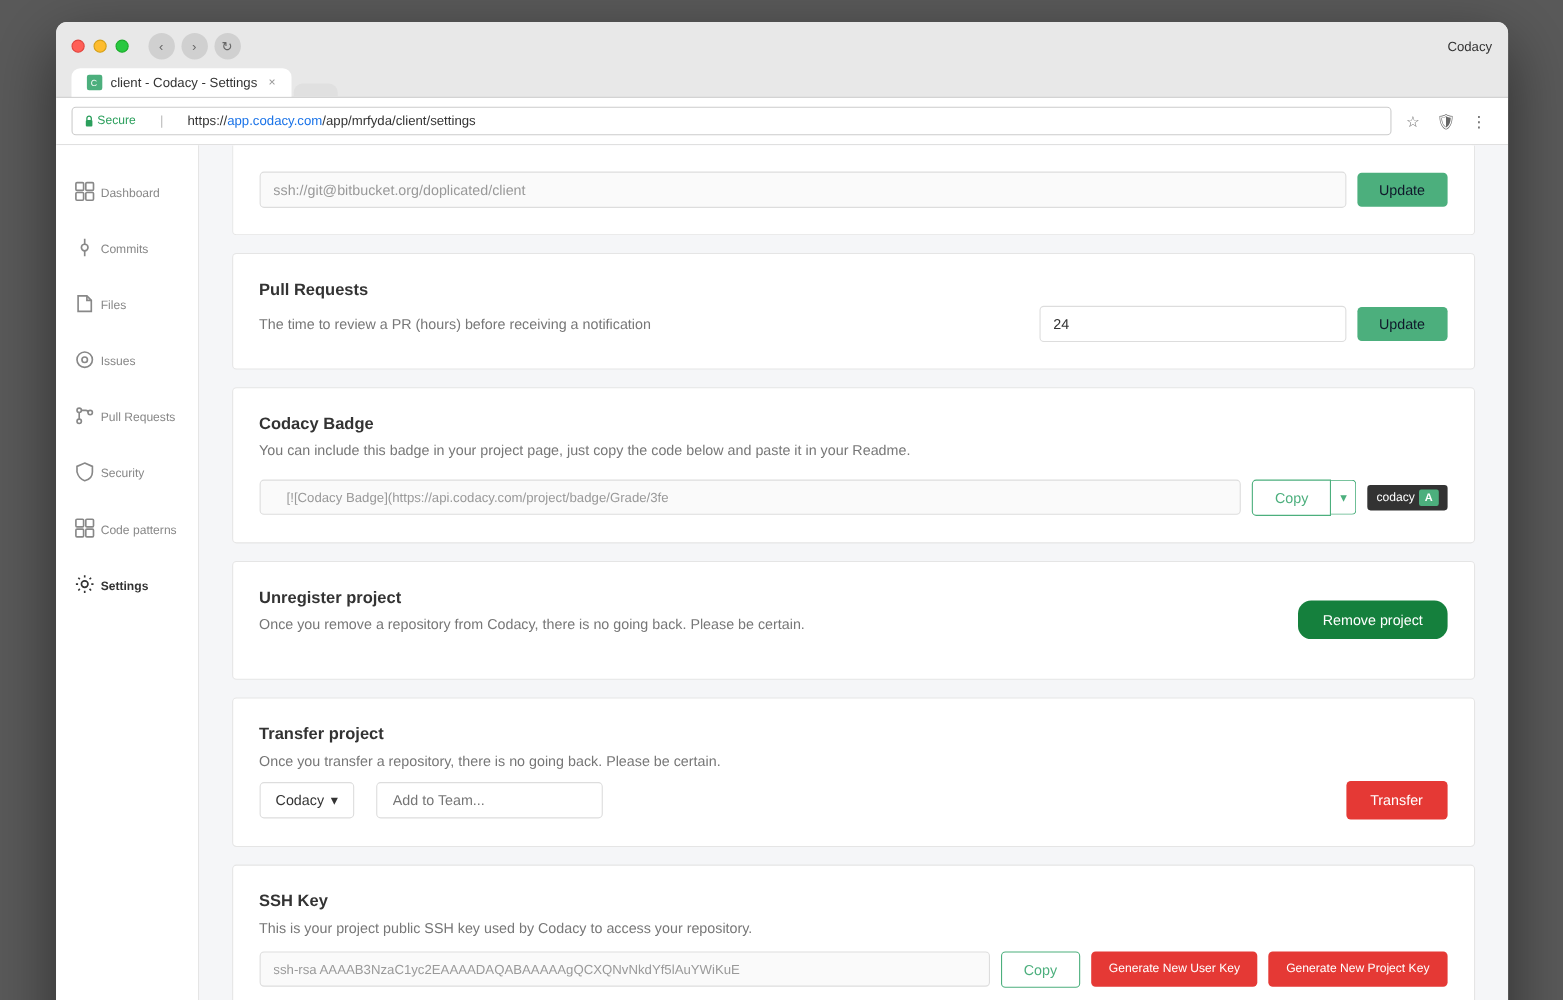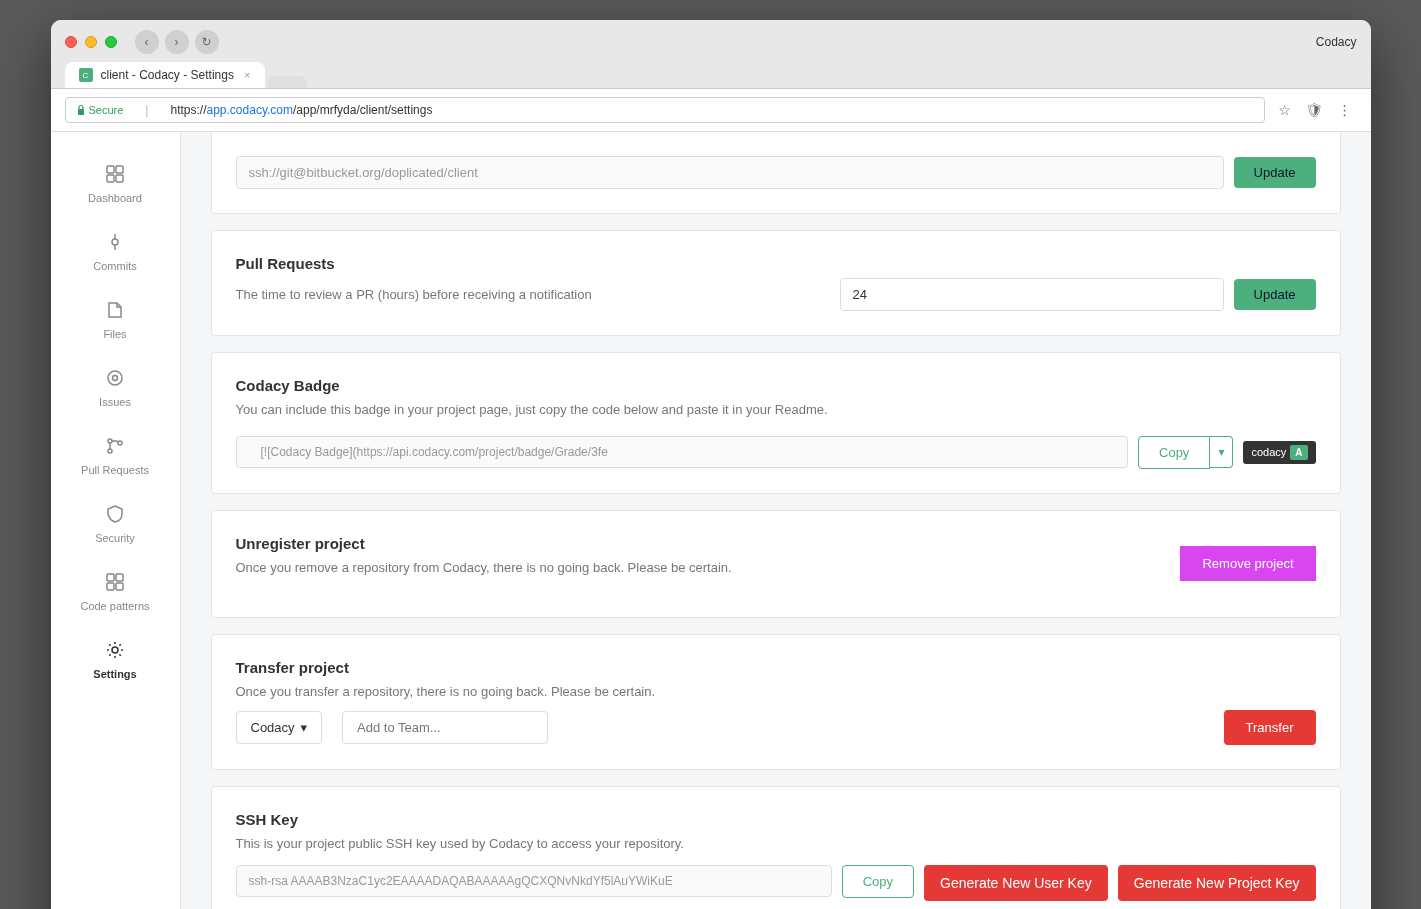--- a/index.html
+++ b/index.html
@@ -149,21 +149,20 @@
       border-right: 1px solid #e5e5e5;
       display: flex;
       flex-direction: column;
       align-items: center;
       padding: 20px 0;
       gap: 4px;
     }
 
     .sidebar-item {
       display: flex;
-      flex-direction: column;
       align-items: center;
       gap: 5px;
       padding: 12px 16px;
       cursor: pointer;
       border-radius: 6px;
       width: 100%;
       color: #888;
       transition: color 0.2s;
     }
     .sidebar-item.active { color: #333; font-weight: 600; }
@@ -237,21 +236,21 @@
       font-weight: 500;
     }
 
     .pr-input-area {
       display: flex;
       align-items: center;
       gap: 10px;
     }
 
     .number-input {
-      width: 384px;
+      width: 279px;
       border: 1px solid #ddd;
       border-radius: 4px;
       padding: 8px 12px;
       font-size: 13px;
       color: #333;
     }
 
     
     .badge-row {
       display: flex;
@@ -332,24 +331,24 @@
       display: flex;
       align-items: center;
       justify-content: space-between;
     }
 
     .unregister-left {
       flex: 1;
     }
 
     .btn-remove {
-      background: #d946ef;
+      background: #15803d;
       color: white;
       border: none;
-      border-radius: 0;
+      border-radius: 12px;
       padding: 10px 22px;
       font-size: 13px;
       cursor: pointer;
       font-weight: 500;
     }
 
     .btn-transfer {
       background: #e53935;
       color: white;
       border: none;
@@ -415,21 +414,21 @@
       color: #999;
       background: #fafafa;
     }
 
     .btn-generate {
       background: #e53935;
       color: white;
       border: none;
       border-radius: 4px;
       padding: 10px 16px;
-      font-size: 14px;
+      font-size: 11px;
       cursor: pointer;
       font-weight: 500;
       white-space: nowrap;
     }
 
     
     .transfer-desc { margin-bottom: 0; }
   </style>
 </head>
 <body>

